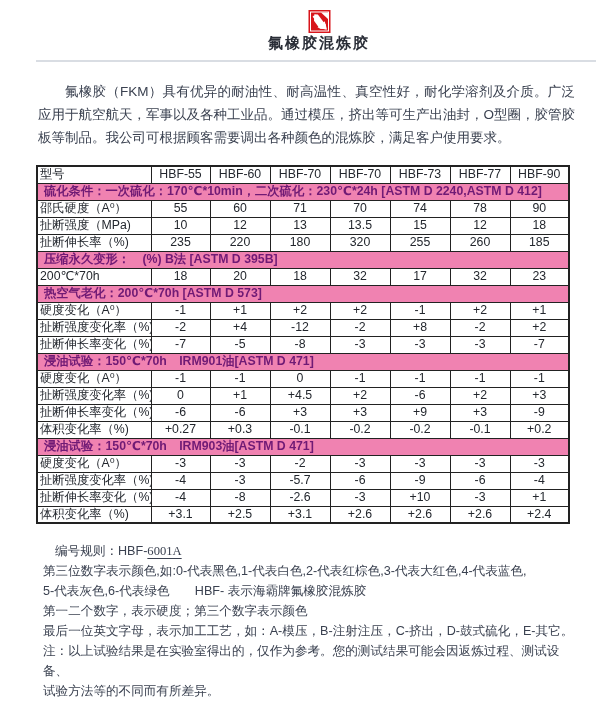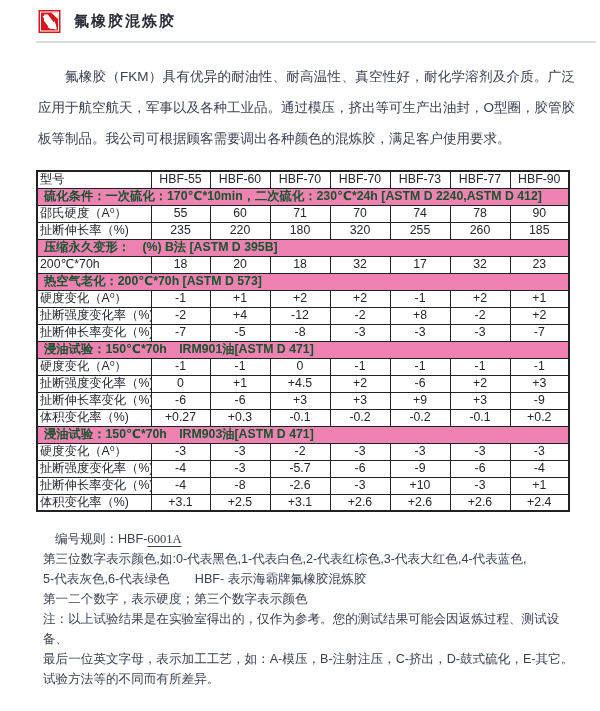--- a/index.html
+++ b/index.html
@@ -7,31 +7,31 @@
   body {
     width: 600px; height: 711px;
     background: #ffffff;
     font-family: "Liberation Sans", "DejaVu Sans", sans-serif;
     color: #3a4150;
     overflow: hidden;
   }
   .page { width: 600px; height: 711px; position: relative; }
 
   
-  .header { display: flex; align-items: center; gap: 13px; padding: 9px 0 0 38px; }
+  .header { display: flex; align-items: center; padding: 9px 0 0 38px; flex-direction: column; }
   .logo { width: 23px; height: 25px; display: block; }
   .title { font-size: 15px; font-weight: bold; color: #2a2e37; letter-spacing: 2px; }
   .divider { height: 0; border-top: 2px solid #d9dde3; margin: 7px 4px 0 36px; }
 
   
   .intro {
     margin: 18px 30px 0 38px;
     width: 537px;
     font-size: 13.5px;
-    line-height: 31px;
+    line-height: 23px;
     text-align: justify;
     text-indent: 2em;
     color: #3a4150;
   }
 
   
   table.spec {
     margin: 16px 0 0 36px;
     border-collapse: collapse;
     width: 532px;
@@ -48,21 +48,21 @@
     overflow: hidden;
     white-space: nowrap;
   }
   table.spec td.rowlabel { text-align: left; }
   table.spec td.val { text-align: center; }
   table.spec tr.head td { text-align: center; }
   table.spec tr.head td.rowlabel { text-align: left; }
   table.spec tr.section td {
     background: #F082B1;
     font-weight: bold;
-    color: #14532d;
+    color: #701a75;
     text-align: left;
     padding-left: 6px;
   }
 
   
   .notes { margin: 17px 24px 0 43px; font-size: 12.6px; line-height: 20px; color: #3a4150; }
   .numbering-line { margin-left: 12px; }
   .code-underline { text-decoration: underline; text-underline-offset: 3px; font-family: Liberation Serif, serif; }
 </style>
 </head>
@@ -107,20 +107,30 @@
           <td class="rowlabel">邵氏硬度（A⁰）</td>
           <td class="val">55</td>
           <td class="val">60</td>
           <td class="val">71</td>
           <td class="val">70</td>
           <td class="val">74</td>
           <td class="val">78</td>
           <td class="val">90</td>
         </tr>
         <tr>
+          <td class="rowlabel">扯断强度（MPa)</td>
+          <td class="val">10</td>
+          <td class="val">12</td>
+          <td class="val">13</td>
+          <td class="val">13.5</td>
+          <td class="val">15</td>
+          <td class="val">12</td>
+          <td class="val">18</td>
+        </tr>
+        <tr>
           <td class="rowlabel">扯断伸长率（%)</td>
           <td class="val">235</td>
           <td class="val">220</td>
           <td class="val">180</td>
           <td class="val">320</td>
           <td class="val">255</td>
           <td class="val">260</td>
           <td class="val">185</td>
         </tr>
         <tr class="section">
@@ -258,18 +268,18 @@
       </tbody>
   </table>
 
   <div class="notes">
     <div class="numbering-line">
       <span>编号规则：HBF-</span><span class="code-underline">6001A</span>
     </div>
     <div>第三位数字表示颜色,如:0-代表黑色,1-代表白色,2-代表红棕色,3-代表大红色,4-代表蓝色,</div>
     <div>5-代表灰色,6-代表绿色　　HBF- 表示海霸牌氟橡胶混炼胶</div>
     <div>第一二个数字，表示硬度；第三个数字表示颜色</div>
+    <div>最后一位英文字母，表示加工工艺，如：A-模压，B-注射注压，C-挤出，D-鼓式硫化，E-其它。</div>
     <div>注：以上试验结果是在实验室得出的，仅作为参考。您的测试结果可能会因返炼过程、测试设备、</div>
-    <div>最后一位英文字母，表示加工工艺，如：A-模压，B-注射注压，C-挤出，D-鼓式硫化，E-其它。</div>
     <div>试验方法等的不同而有所差异。</div>
   </div>
 
 </div>
 
 </body></html>

